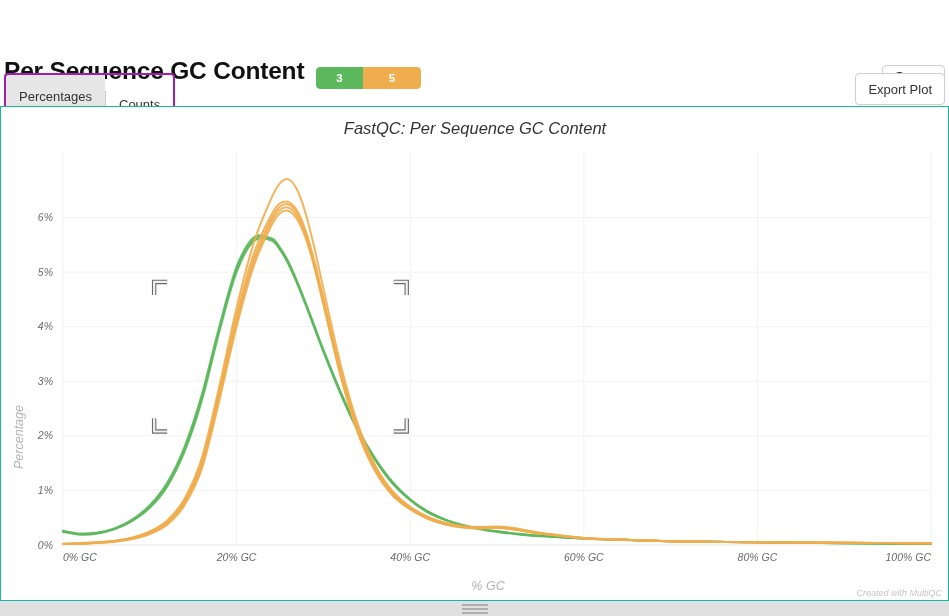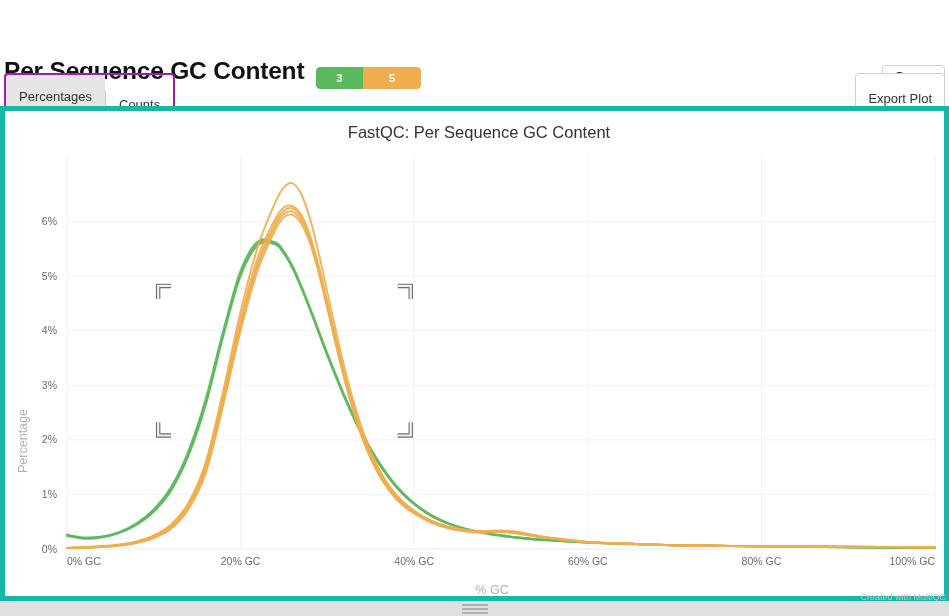--- a/index.html
+++ b/index.html
@@ -59,31 +59,31 @@
     font-size: 13px; color: #333; background: #fff;
     padding: 6px 13px 7px; cursor: pointer; border: none;
     font-family: "Liberation Sans", sans-serif;
     white-space: nowrap;
   }
   .tab-btn.active { background: #e6e6e6; }
   .tab-btn + .tab-btn { border-left: 1px solid #cbcbcb; margin-top: 16px; }
 
   .export-button {
     position: absolute; right: 4px; top: 73px;
-    padding: 17px 12px 7px;
+    padding: 8px 12px 7px;
     background: #fff; border: 1px solid #cfcfcf; border-radius: 4px;
     font-size: 13px; color: #333; cursor: pointer;
     box-shadow: 0 1px 1px rgba(0,0,0,.04);
     font-family: "Liberation Sans", sans-serif;
   }
 
   
   .plot-panel {
     position: absolute; left: 0; top: 106px; width: 949px; height: 495px;
-    background: #fff; border: 5px solid #14b8a6;
+    background: #fff; border: 1px solid #14b8a6; font-style: italic;
   }
   .plot-svg { display: block; width: 949px; height: 493px; }
 
   .chart-title {
     font-size: 16.5px; fill: #333;
     font-family: "Liberation Sans", sans-serif;
   }
   .axis-tick {
     font-size: 10.5px; fill: #6a6a6a;
     font-family: "Liberation Sans", sans-serif;

